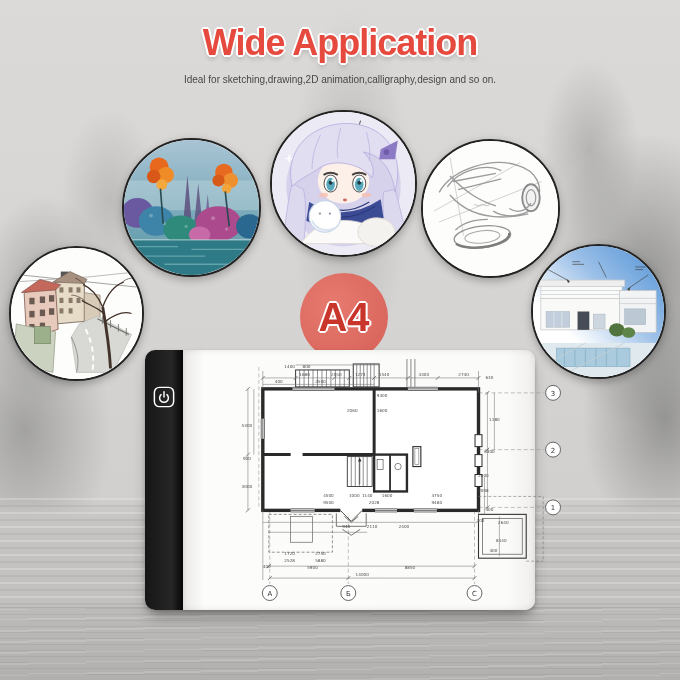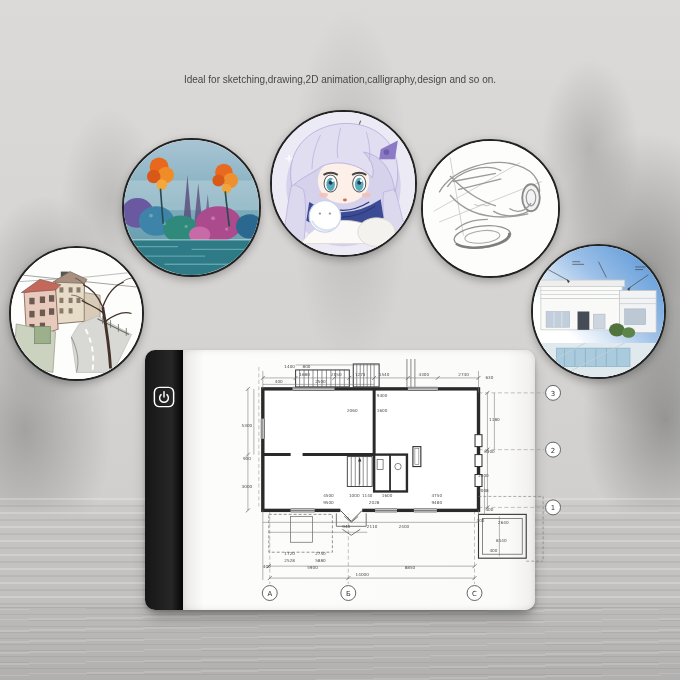--- a/index.html
+++ b/index.html
@@ -69,20 +69,21 @@
 </style>
 </head>
 <body>
 
 <div class="stage">
 
   <div class="bg-paint"></div>
   <div class="bg-water"></div>
   <div class="bg-wood"></div>
 
+  <div class="title">Wide Application</div>
   <div class="subtitle">Ideal for sketching,drawing,2D animation,calligraphy,design and so on.</div>
 
   <div class="art-circle c1">
     <svg viewBox="0 0 100 100">
       <rect width="100" height="100" fill="#fdfdfb"></rect>
       <path d="M2,20 L98,30" stroke="#8a8a8a" stroke-width=".6" fill="none"></path>
       <path d="M2,26 L60,22 L98,18" stroke="#9a9a9a" stroke-width=".5" fill="none"></path>
       <rect x="38" y="18" width="6" height="5" fill="#555"></rect>
       <polygon points="34,26 56,24 56,56 34,58" fill="#e6dcc8" stroke="#7a6a5e" stroke-width=".7"></polygon>
       <polygon points="32,26 45,18 58,24 56,27" fill="#a89080" stroke="#7a6a5e" stroke-width=".6"></polygon>
@@ -312,20 +313,23 @@
           <path d="M88,22 L72,33"></path>
           <path d="M50,12 L56,24"></path>
         <path d="M30,12 l6,0 M30,14 l9,0"></path>
           <path d="M78,16 l8,0 M78,18 l6,0"></path>
       </g>
       <polygon points="28,27 25.5,25.2 26.8,28.4" fill="#444"></polygon>
       <polygon points="72,33 74.5,31.2 73.5,34.4" fill="#444"></polygon>
     </svg>
   </div>
 
+  <div class="badge">
+    <span>A4</span>
+  </div>
 
   <div class="pad">
     <div class="pad-strip">
       <svg class="power" viewBox="0 0 24 24">
         <rect x="1.5" y="1.5" width="21" height="21" rx="5.5" stroke="#ffffff" stroke-width="1.6" fill="none"></rect>
         <path d="M8.8,9.4 a4.8,4.8 0 1,0 6.4,0" stroke="#ffffff" stroke-width="1.6" fill="none" stroke-linecap="round"></path>
         <line x1="12" y1="6.2" x2="12" y2="12" stroke="#ffffff" stroke-width="1.6" stroke-linecap="round"></line>
       </svg>
     </div>
     <div class="pad-surface">

